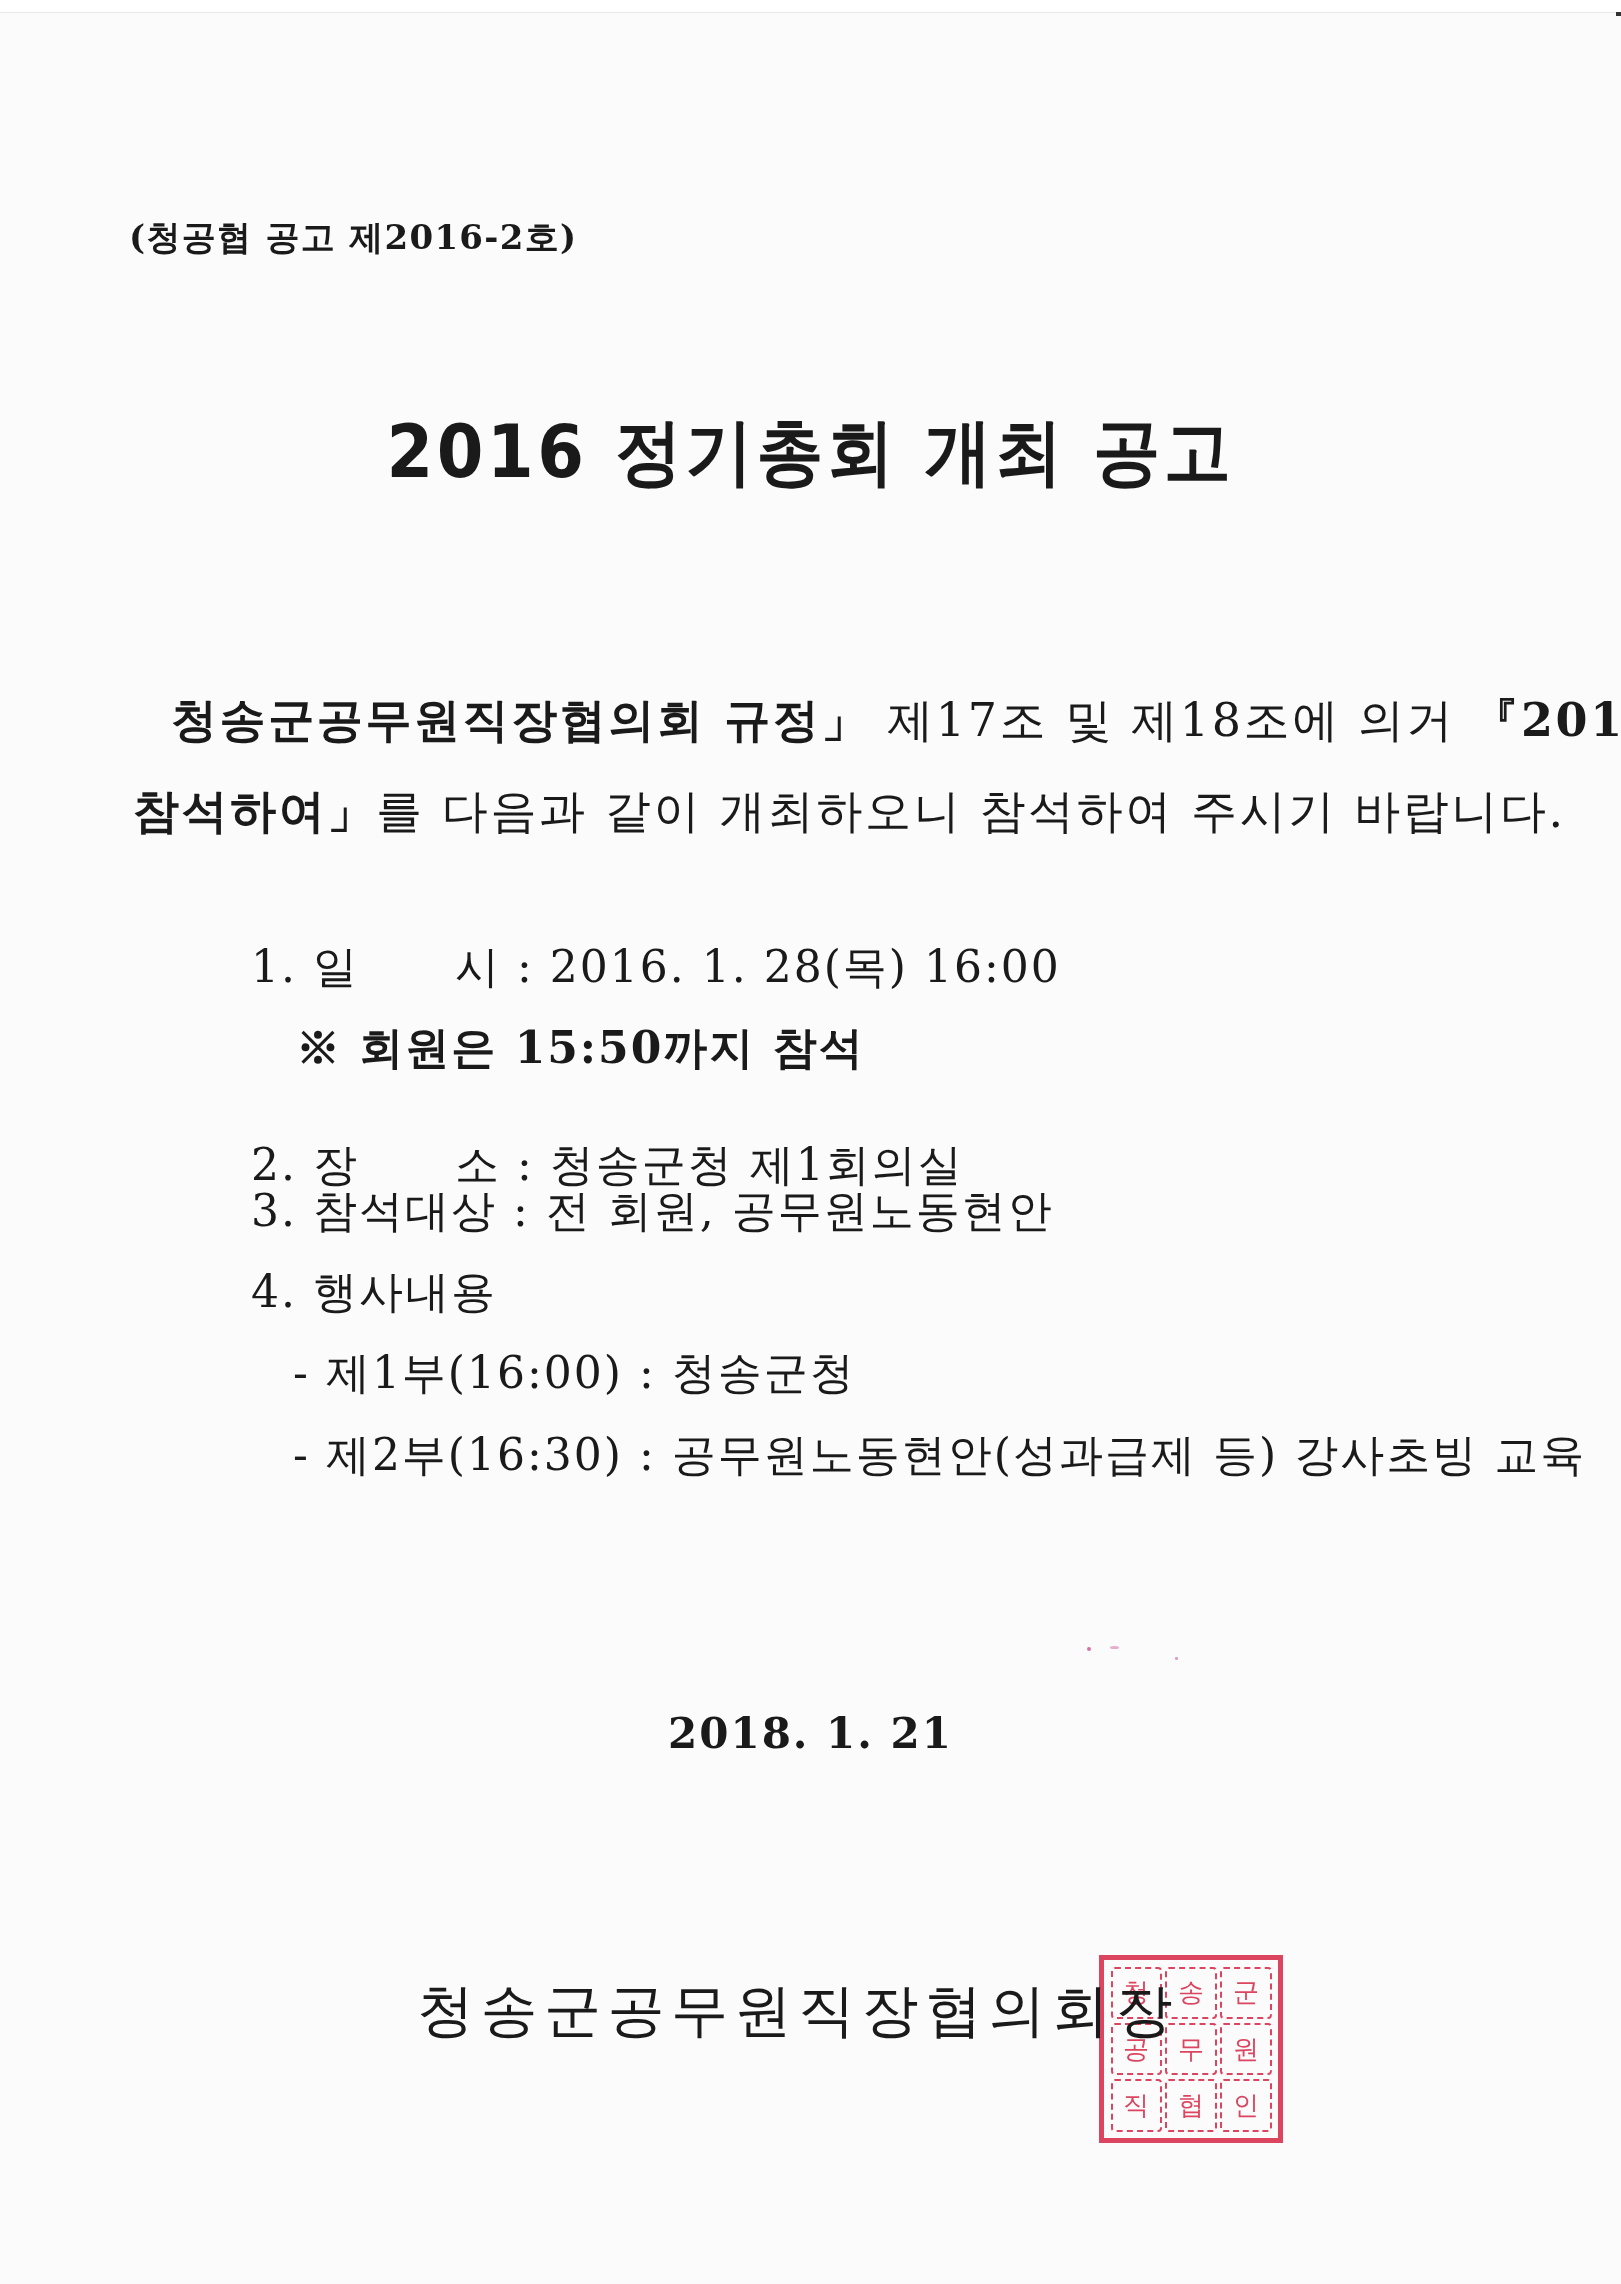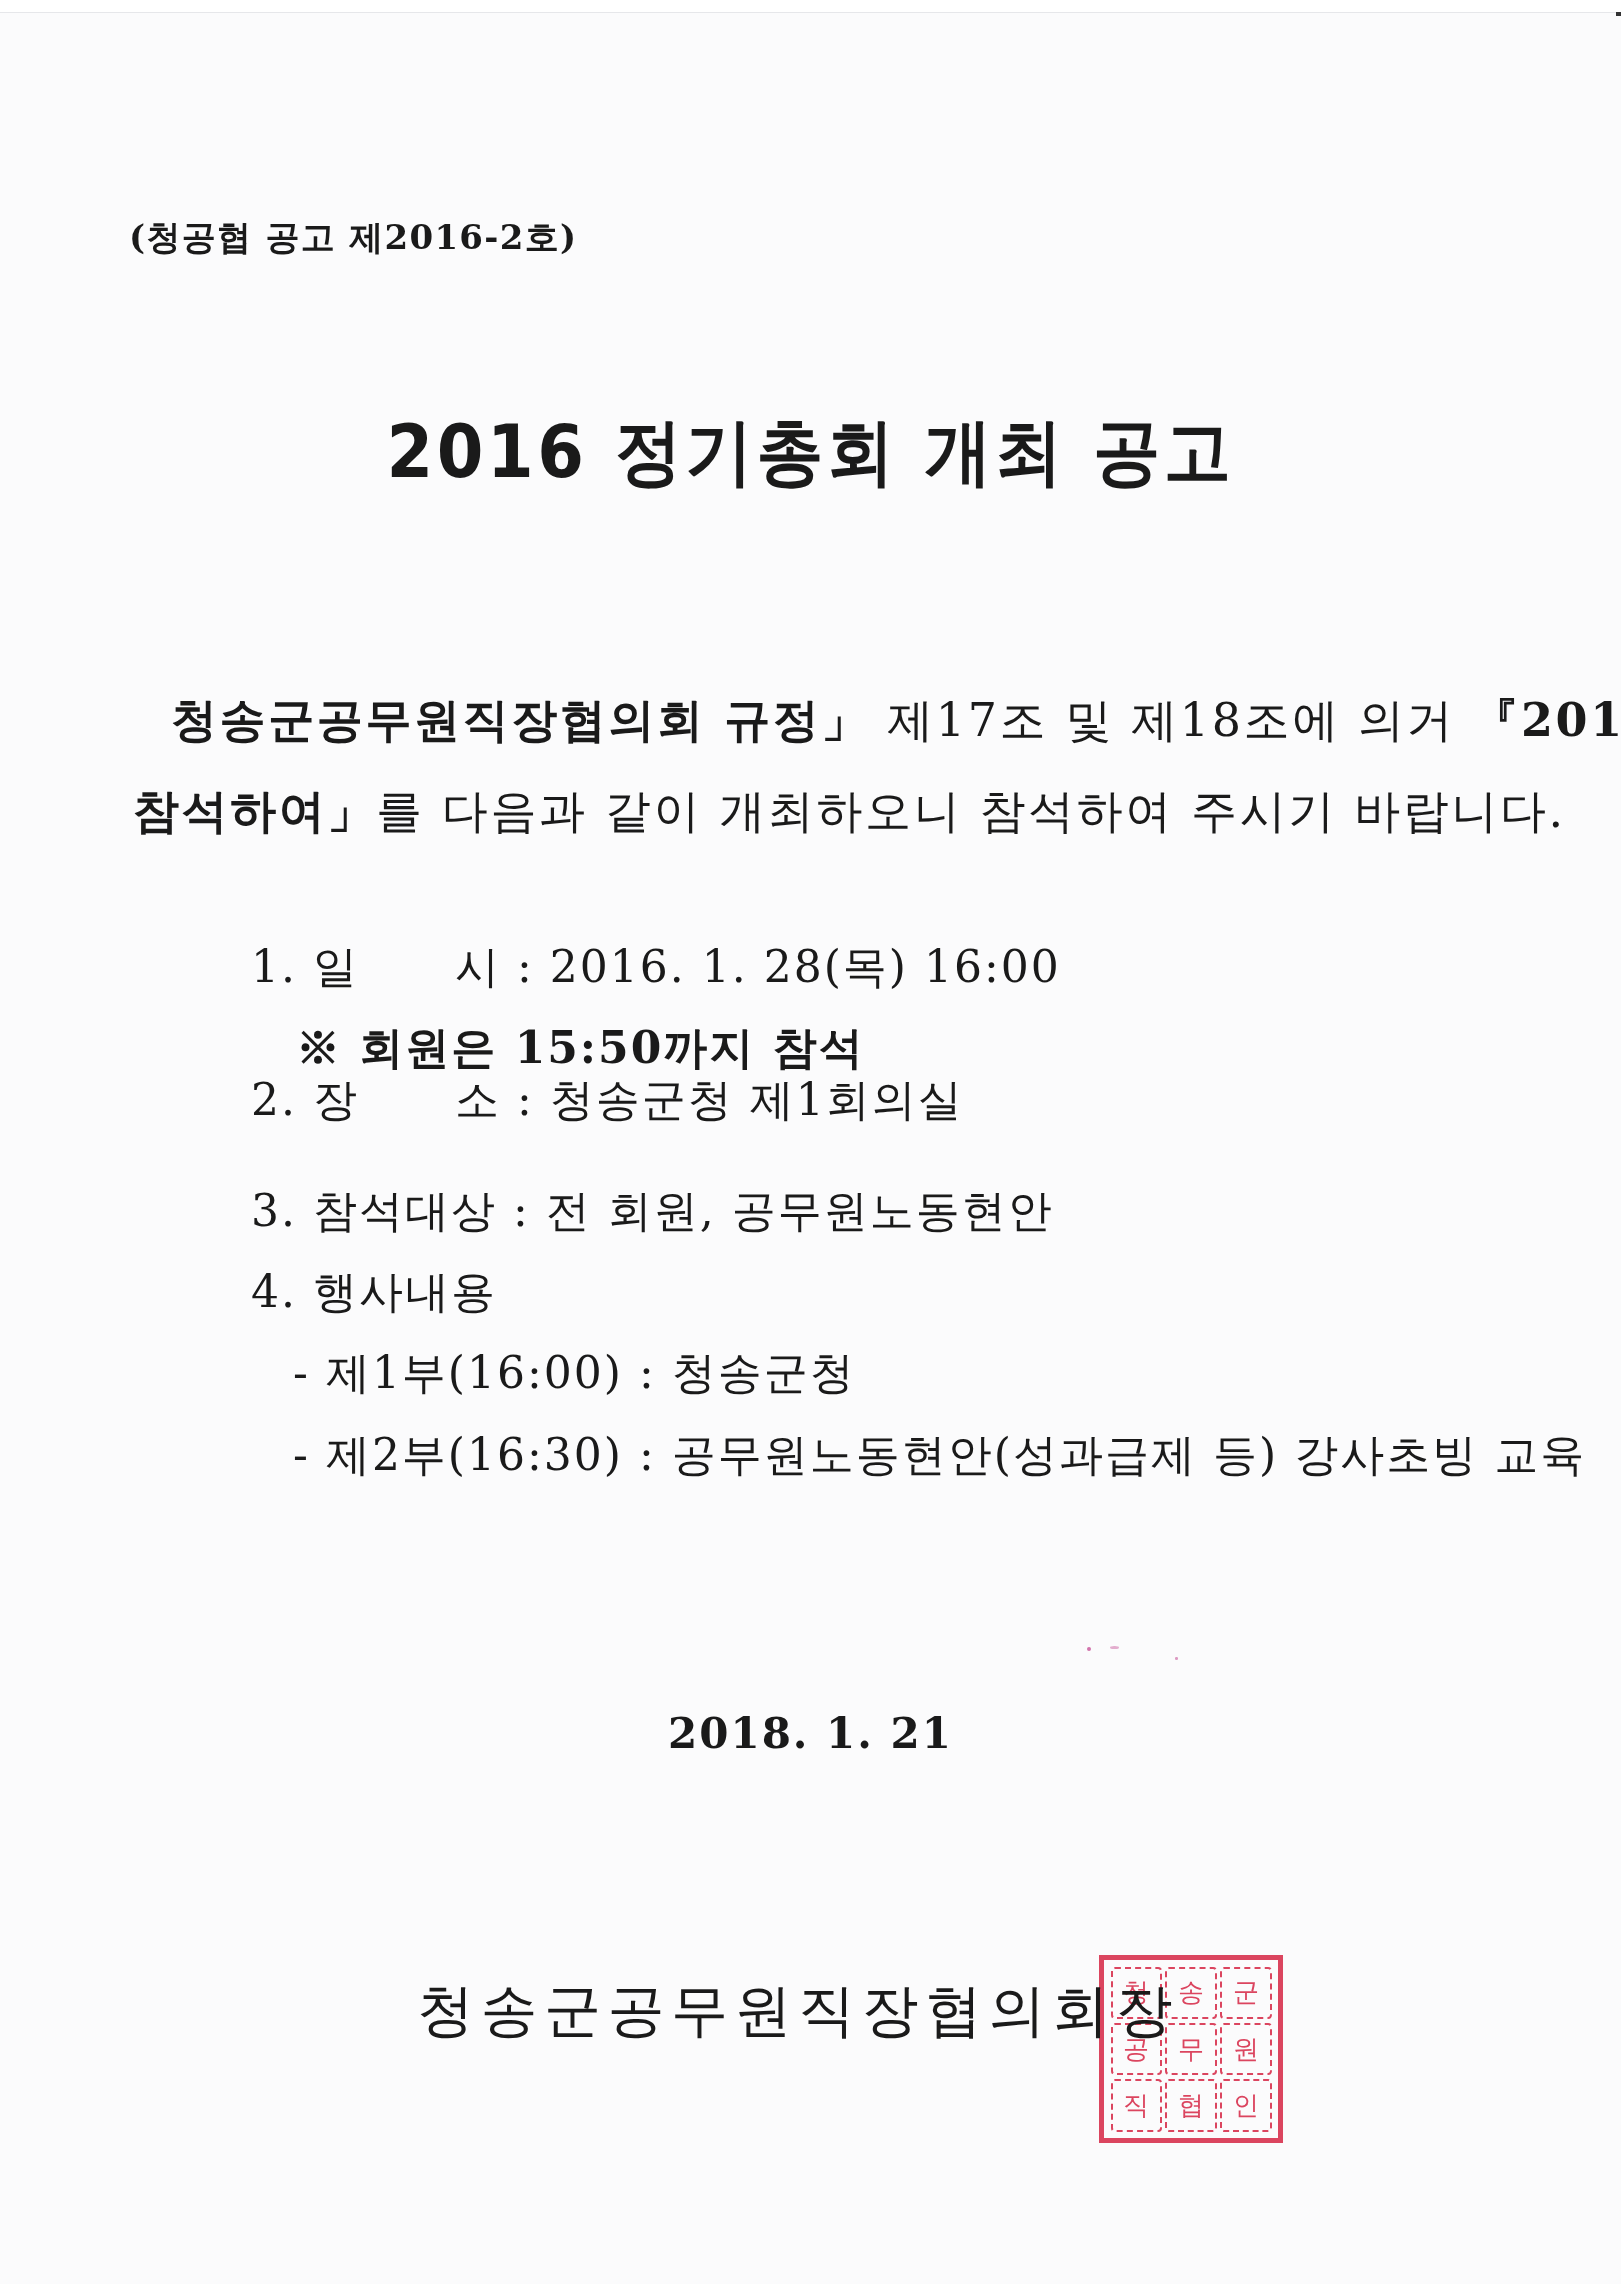--- a/index.html
+++ b/index.html
@@ -14,21 +14,21 @@
   .abs { position:absolute; white-space:nowrap; }
   .notice-no { left:129px; top:215px; font-size:34px; font-family:"DejaVu Serif", serif; font-weight:bold; letter-spacing:1.3px; }
   .title { left:0; width:1621px; top:404px; text-align:center; font-family:"DejaVu Sans", sans-serif; font-weight:bold; font-size:73px; letter-spacing:3.9px; transform:scaleX(0.92); }
   .para { font-size:46px; letter-spacing:2.6px; }
   .para-1 { left:171px; top:690px; }
   .para-2 { left:133px; top:781px; }
   .b { font-weight:bold; }
   .item { font-size:44px; letter-spacing:2px; }
   .it1 { left:251px; top:938px; }
   .note { left:296px; top:1019px; font-weight:bold; }
-  .it2 { left:251px; top:1071px; }
+  .it2 { left:251px; top:1136px; }
   .it3 { left:251px; top:1182px; }
   .it4 { left:251px; top:1263px; }
   .sub1 { left:293px; top:1344px; }
   .sub2 { left:293px; top:1426px; }
   .label-spaced { display:inline-block; }
   .date { left:0; width:1621px; top:1709px; text-align:center; font-size:42px; font-weight:bold; letter-spacing:2px; }
   .signature { left:417px; top:1973px; font-family:"DejaVu Sans", sans-serif; font-size:57px; letter-spacing:6.5px; z-index:2; }
   .seal {
     position:absolute; left:1099px; top:1955px; width:184px; height:188px;
     border:5.9px solid #d8324f; box-sizing:border-box; z-index:1;

